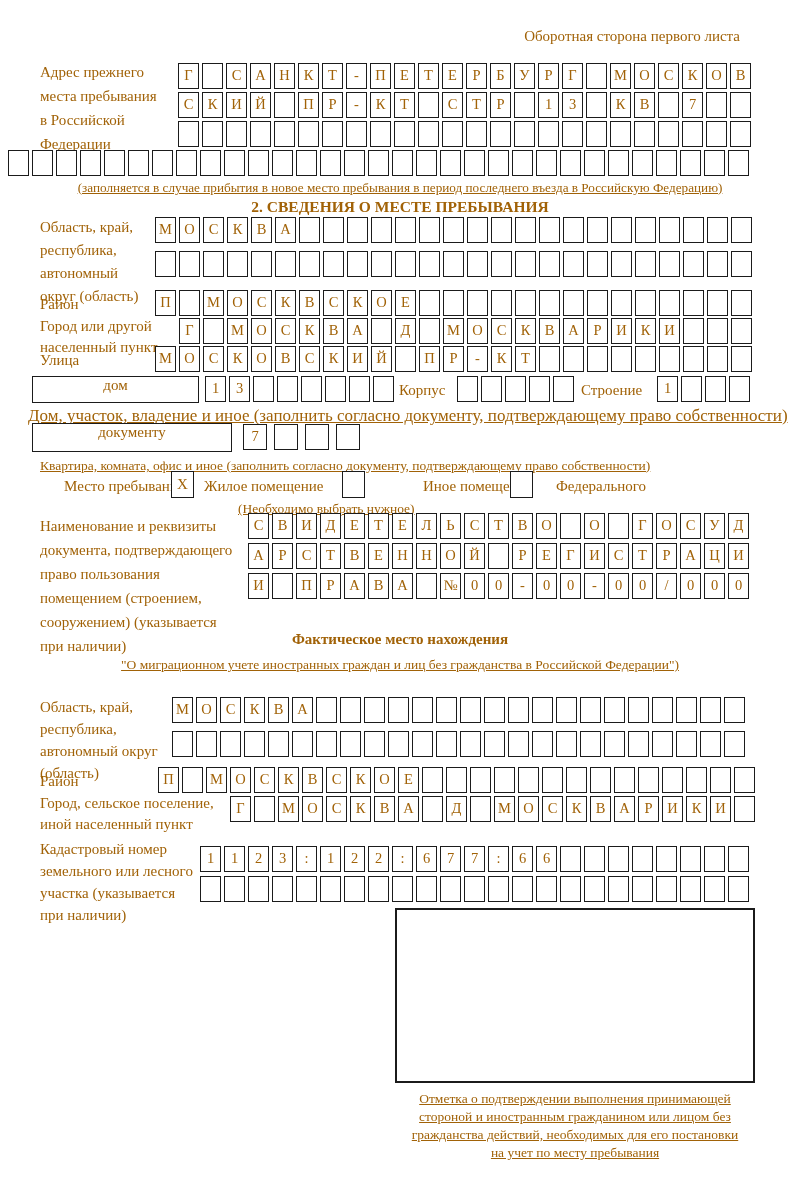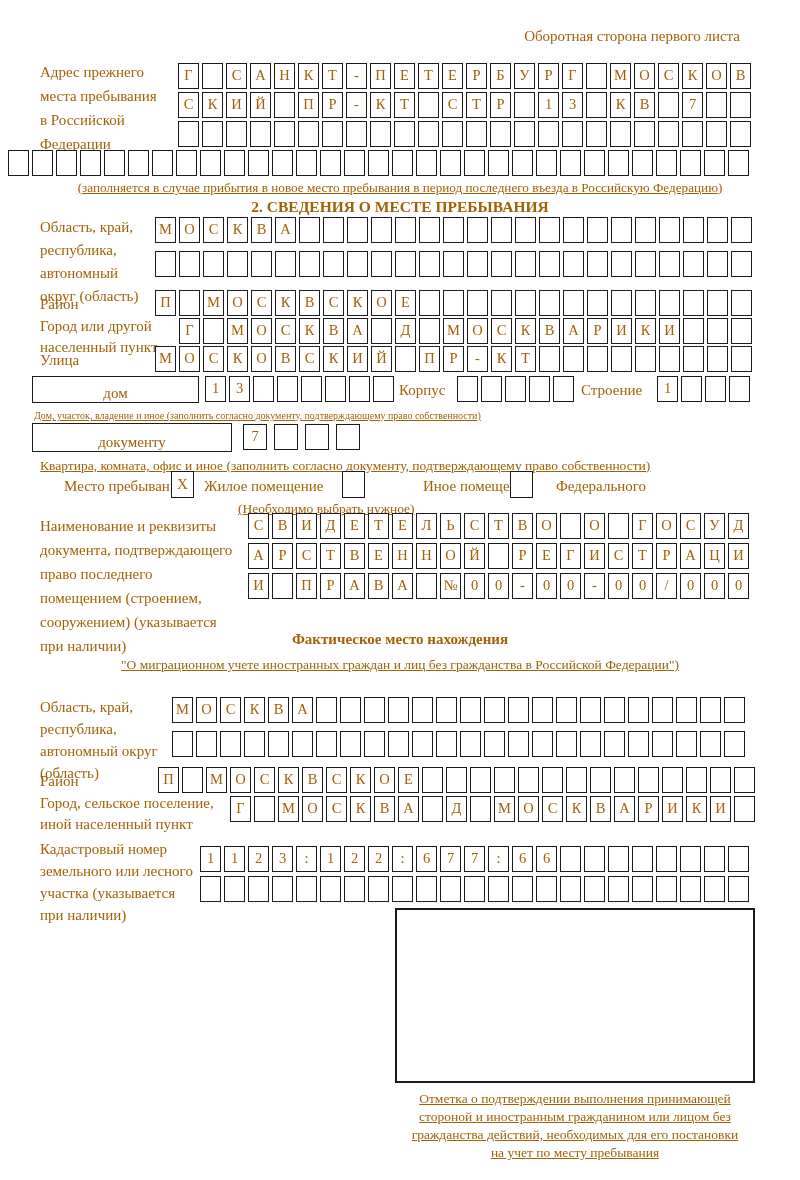--- a/index.html
+++ b/index.html
@@ -20,21 +20,21 @@
     border:1.5px solid #1b1b1b;background:#fff;text-align:center;
     font-size:14.5px;line-height:23px;
   }
   .boxrow.wide .box{width:24px;}
   .checkbox{
     display:inline-block;width:23px;height:27px;box-sizing:border-box;
     border:1.5px solid #1b1b1b;text-align:center;font-size:15px;line-height:24px;background:#fff;
   }
   .widebox{
     box-sizing:border-box;border:1.5px solid #1b1b1b;background:#fff;
-    display:flex;align-items:flex-end;justify-content:center;font-size:15px;
+    display:flex;align-items:flex-start;justify-content:center;font-size:15px;
   }
   .stampbox{box-sizing:border-box;border:2px solid #1b1b1b;background:#fff;}
 </style>
 </head>
 <body>
 
 <div class="page">
 
   <div class="abs label" style="top:24px;right:60px;">Оборотная сторона первого листа</div>
 
@@ -330,21 +330,21 @@
       <span class="box"></span>
       <span class="box"></span>
     </div>
   <div class="abs label" style="left:581px;top:378px;">Строение</div>
   <div class="abs boxrow" style="left:657px;top:376px;">
       <span class="box">1</span>
       <span class="box"></span>
       <span class="box"></span>
       <span class="box"></span>
     </div>
-  <div class="abs caption" style="left:34px;top:407px;font-size:10px;">Дом, участок, владение и иное (заполнить согласно документу, подтверждающему право собственности)</div>
+  <div class="abs caption" style="left:28px;top:407px;font-size:17px;">Дом, участок, владение и иное (заполнить согласно документу, подтверждающему право собственности)</div>
 
   <div class="abs widebox" style="left:32px;top:423px;width:200px;height:29px;">
       <span>документу</span>
     </div>
   <div class="abs boxrow wide" style="left:243px;top:424px;">
       <span class="box">7</span>
       <span class="box"></span>
       <span class="box"></span>
       <span class="box"></span>
     </div>
@@ -355,21 +355,21 @@
   <div class="abs label" style="left:204px;top:474px;">Жилое помещение</div>
   <span class="abs checkbox" style="left:342px;top:471px;"></span>
   <div class="abs label" style="left:382px;top:474px;margin-left:41px;">Иное помещение</div>
   <span class="abs checkbox" style="left:510px;top:471px;"></span>
   <div class="abs label" style="left:556px;top:474px;">Федерального</div>
   <div class="abs caption" style="left:238px;top:500px;font-size:13.5px;">(Необходимо выбрать нужное)</div>
 
   <div class="abs label" style="left:40px;top:514px;">
       <div>Наименование и реквизиты</div>
       <div>документа, подтверждающего</div>
-      <div>право последнего</div>
+      <div>право пользования</div>
       <div>помещением (строением,</div>
       <div>сооружением) (указывается</div>
       <div>при наличии)</div>
     </div>
   <div class="abs boxrow" style="left:248px;top:513px;">
       <span class="box">С</span>
       <span class="box">В</span>
       <span class="box">И</span>
       <span class="box">Д</span>
       <span class="box">Е</span>

